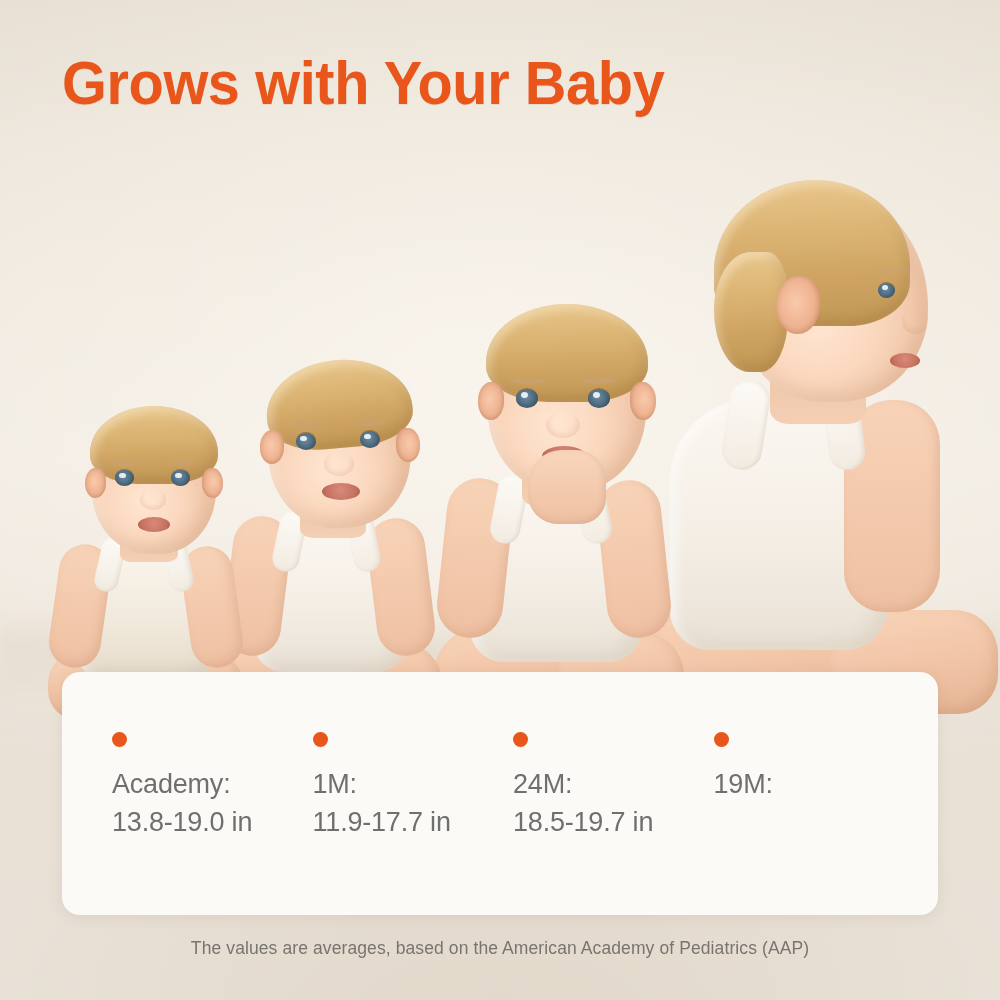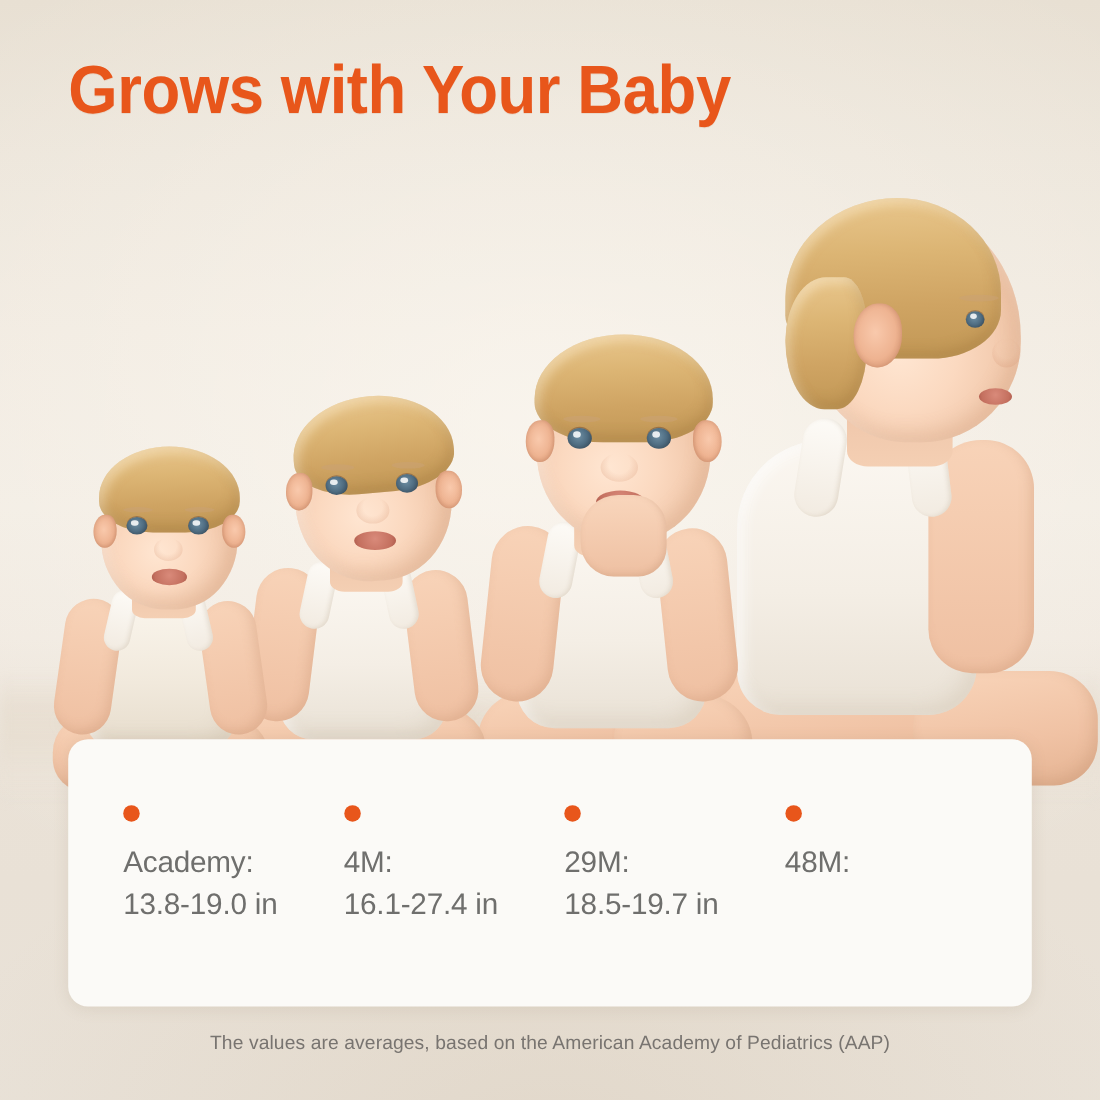--- a/index.html
+++ b/index.html
@@ -332,33 +332,33 @@
     <div class="stats">
 
       <div class="stat">
         <div class="dot"></div>
         <div class="stat-label">Academy:</div>
         <div class="stat-value">13.8-19.0 in</div>
       </div>
 
       <div class="stat">
         <div class="dot"></div>
-        <div class="stat-label">4M:</div>
-        <div class="stat-value">16.1-27.4 in</div>
+        <div class="stat-label">1M:</div>
+        <div class="stat-value">11.9-17.7 in</div>
       </div>
 
       <div class="stat">
         <div class="dot"></div>
-        <div class="stat-label">29M:</div>
+        <div class="stat-label">24M:</div>
         <div class="stat-value">18.5-19.7 in</div>
       </div>
 
       <div class="stat">
         <div class="dot"></div>
-        <div class="stat-label">48M:</div>
+        <div class="stat-label">19M:</div>
       </div>
 
     </div>
   </div>
 
   <div class="footnote">The values are averages, based on the American Academy of Pediatrics (AAP)</div>
 
 </div>
 
 </body></html>

